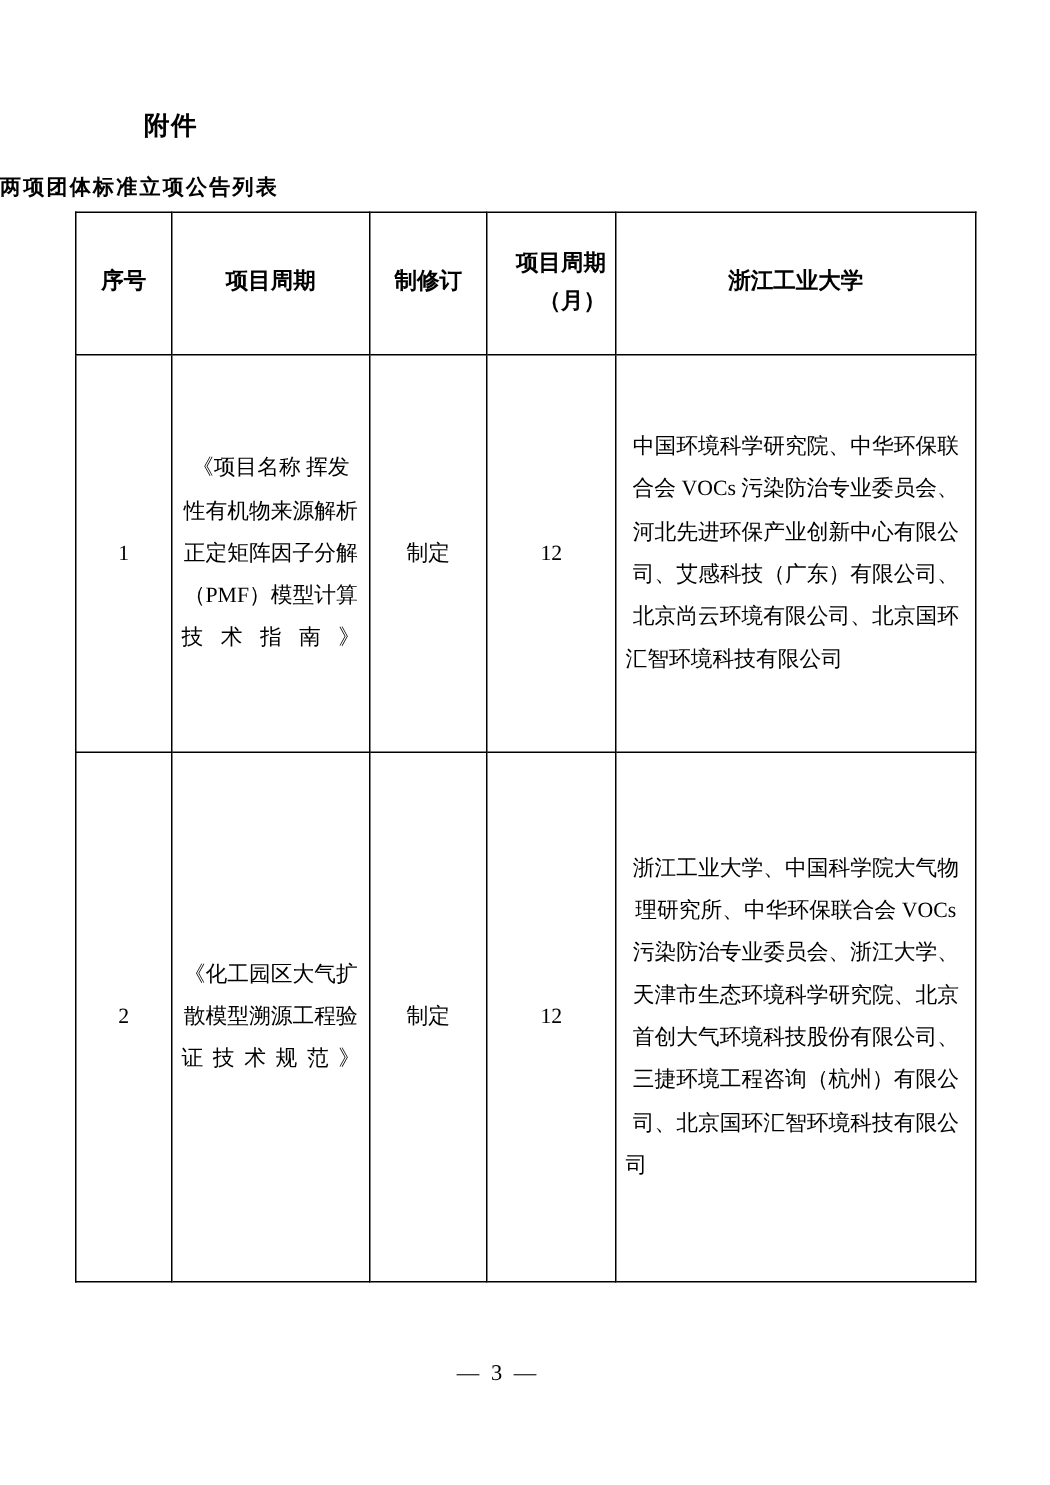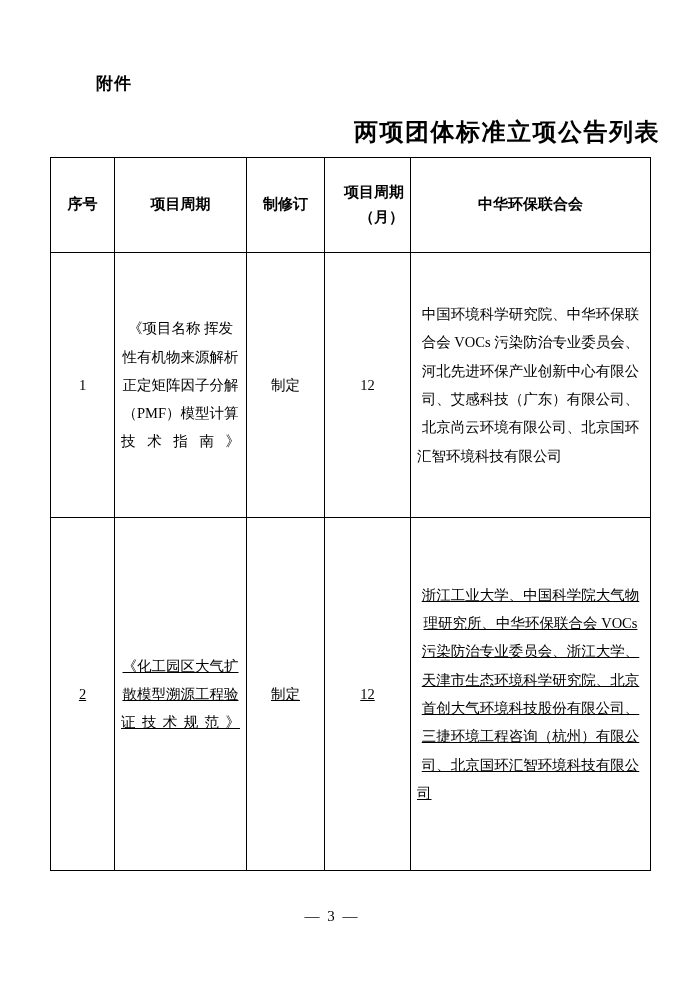--- a/index.html
+++ b/index.html
@@ -28,30 +28,30 @@
     font-size: 17px;
     font-weight: bold;
     letter-spacing: 1px;
     font-family: "Liberation Serif", "DejaVu Serif", serif;
   }
   .doc-title {
     position: absolute;
     left: 0;
     right: 4px;
     top: 116px;
-    text-align: right;
-    font-size: 24px;
+    text-align: left;
+    font-size: 14px;
     font-weight: bold;
     letter-spacing: 1.5px;
     font-family: "Liberation Serif", "DejaVu Serif", serif;
   }
   .table-wrap {
     position: absolute;
     left: 50px;
-    top: 157px;
+    top: 141px;
     width: 600px;
   }
   table.std-table {
     width: 600px;
     border-collapse: collapse;
     table-layout: fixed;
   }
   table.std-table th,
   table.std-table td {
     border: 1px solid #000000;
@@ -89,21 +89,21 @@
     text-align-last: left;
     padding-left: 12px;
     padding-right: 10px;
     line-height: 2.35;
     font-size: 14.5px;
   }
   .cell-type, .cell-period {
     font-size: 15px;
   }
   .row-1 td { height: 252px; }
-  .row-2 td { height: 340px; text-decoration: underline; }
+  .row-2 td { height: 340px; }
   .page-number {
     position: absolute;
     left: 0;
     right: 0;
     top: 908px;
     text-align: center;
     font-size: 15px;
     letter-spacing: 2px;
     font-family: "Liberation Serif", "DejaVu Serif", serif;
   }
@@ -132,21 +132,21 @@
       </colgroup>
       <thead>
         <tr>
           <th>序号</th>
           <th>项目周期</th>
           <th>制修订</th>
           <th>
             <span class="hdr-two-line">项目周期</span>
             <span class="hdr-two-line">（月）</span>
           </th>
-          <th>中华环保联合会</th>
+          <th>浙江工业大学</th>
         </tr>
       </thead>
       <tbody>
         <tr class="row-1">
           <td class="cell-seq">1</td>
           <td class="cell-name">《项目名称 挥发性有机物来源解析正定矩阵因子分解（PMF）模型计算技术指南》</td>
           <td class="cell-type">制定</td>
           <td class="cell-period">12</td>
           <td class="cell-units">中国环境科学研究院、中华环保联合会 VOCs 污染防治专业委员会、河北先进环保产业创新中心有限公司、艾感科技（广东）有限公司、北京尚云环境有限公司、北京国环汇智环境科技有限公司</td>
         </tr>

